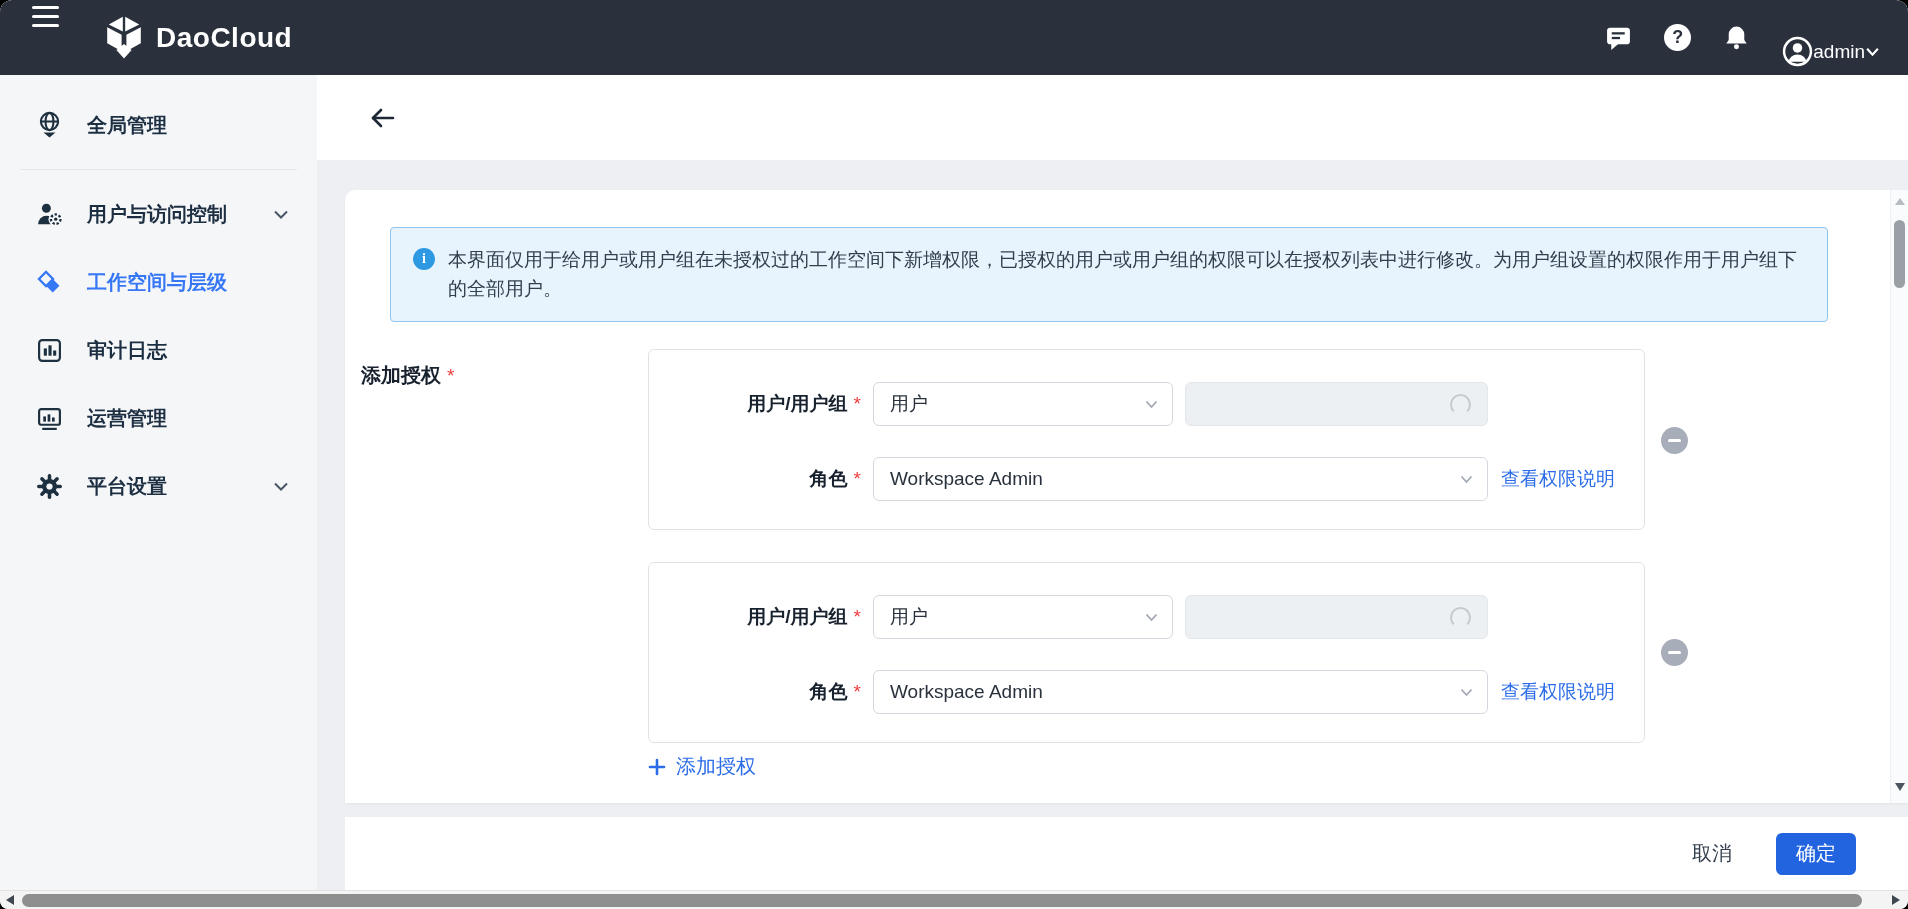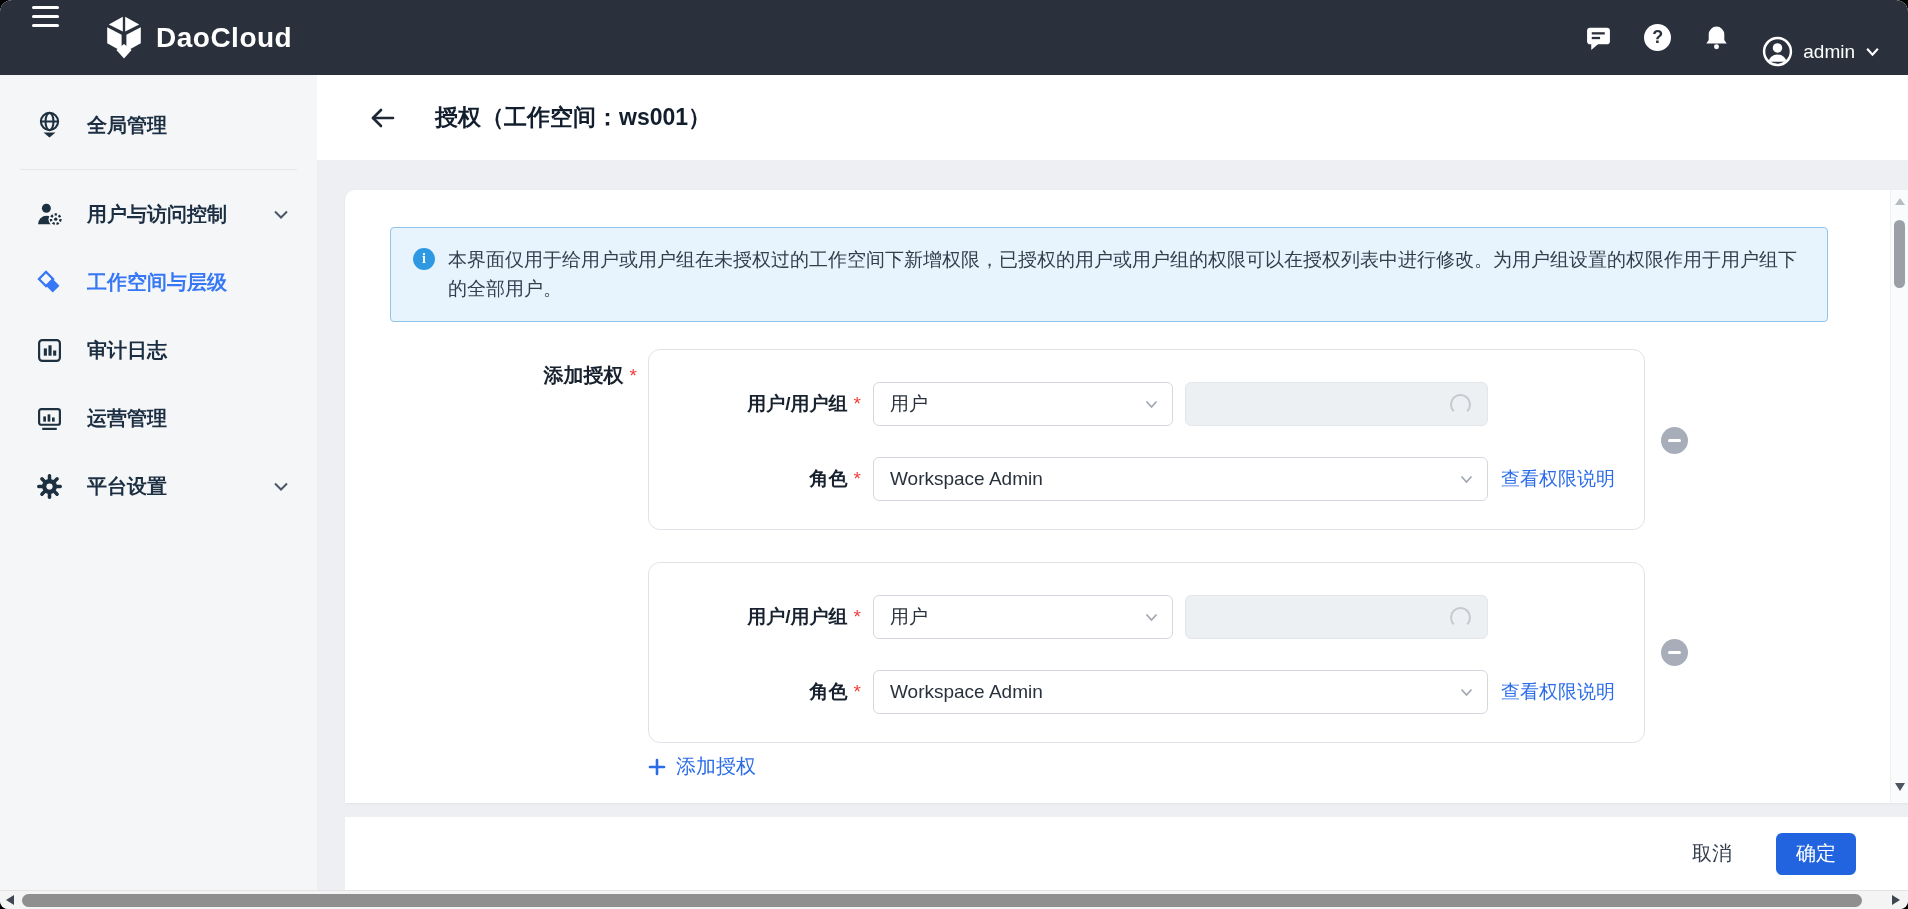--- a/index.html
+++ b/index.html
@@ -14,21 +14,21 @@
     background:#2b313c; border-radius:12px 12px 0 0; display:flex; }
   .hamburger { margin-left:32px; width:27px; cursor:pointer; }
   .hamburger .bar { height:3px; background:#fff; border-radius:2px; margin:6px 0; }
   .brand { display:flex; align-items:center; gap:12px; margin-left:45px; }
   .brand-text { color:#fff; font-size:28px; font-weight:700; letter-spacing:.5px; }
   .topbar-right { margin-left:auto; display:flex; align-items:center; gap:32px; padding-right:28px; }
   .tb-icon { display:flex; align-items:center; justify-content:center; cursor:pointer; }
   .help-circle { width:27px; height:27px; background:#fff; border-radius:50%;
     display:flex; align-items:center; justify-content:center;
     color:#2b313c; font-weight:700; font-size:18px; }
-  .user-chip { display:flex; align-items:center; gap:10px; cursor:pointer;margin-top:28px; }
+  .user-chip { display:flex; align-items:center; gap:0; cursor:pointer;margin-top:28px; }
   .user-name { color:#fff; font-size:19px; }
   
   .sidebar { position:absolute; left:0; top:75px; width:317px; height:815px;
     background:#f5f6f8; padding-top:16px; }
   .side-item { height:68px; display:flex; align-items:center; padding:0 28px 0 36px;
     gap:24px; cursor:pointer; color:#1c2e42; font-size:20px; font-weight:700; }
   .side-item .lbl { flex:1; }
   .side-item.active { color:#3577f5; }
   .side-divider { height:1px; background:#e4e7ec; margin:10px 20px; }
   
@@ -41,25 +41,25 @@
     background:#fff; border-radius:10px 0 0 0; box-shadow:0 1px 3px rgba(20,30,50,.05); }
   
   .alert { position:absolute; left:45px; right:80px; top:37px; min-height:88px;
     background:#e8f4fd; border:1px solid #8fc5ec; border-radius:4px;
     padding:17px 22px; display:flex; gap:13px; }
   .info-icon { flex:0 0 22px; width:22px; height:22px; margin-top:3px; border-radius:50%;
     background:#2d99e2; color:#fff; font-size:14px; font-weight:700;
     display:flex; align-items:center; justify-content:center; font-family:"Liberation Serif","DejaVu Serif",serif; }
   .alert-text { font-size:19px; line-height:1.55; color:#323f4d; }
   
-  .section-label { position:absolute; left:4px; width:288px; top:172px; text-align:right;
+  .section-label { position:absolute; left:16px; width:288px; top:172px; 
     font-size:20px; font-weight:700; color:#18222e; }
   .req { color:#ee3b3b; margin-left:6px; font-weight:400; font-size:19px; }
   .card { position:absolute; left:303px; width:997px; height:181px;
-    border:1px solid #dfe3e8; border-radius:12px; background:#fff; }
+    border:1px solid #dfe3e8; border-radius:6px; background:#fff; }
   .card.c1 { top:159px; } .card.c2 { top:372px; }
   .crow { position:absolute; left:0; right:0; height:44px; }
   .crow.r1 { top:32px; } .crow.r2 { top:107px; }
   .clabel { position:absolute; left:0; width:212px; text-align:right; line-height:44px;
     font-size:19px; font-weight:700; color:#18222e; }
   .select { position:absolute; top:0; height:44px; background:#fff;
     border:1px solid #d4d8de; border-radius:6px; display:flex; align-items:center;
     padding:0 14px 0 16px; cursor:pointer; }
   .select .sel-text { flex:1; font-size:19px; color:#29323c; }
   .sel-sm { left:224px; width:300px; }
@@ -267,21 +267,20 @@
 <div class="main">
   <div class="page-header">
     <span class="back-btn">
       <svg width="30" height="26" viewBox="0 0 30 26">
         <g fill="none" stroke="#1d2736" stroke-width="2.6" stroke-linecap="round" stroke-linejoin="round">
           <line x1="6" y1="13" x2="26" y2="13"></line>
           <polyline points="14,5 6,13 14,21"></polyline>
         </g>
       </svg>
     </span>
-    <span class="page-title">授权（工作空间：ws001）</span>
   </div>
 
   <div class="panel">
     <div class="alert">
       <div class="info-icon">i</div>
       <div class="alert-text">本界面仅用于给用户或用户组在未授权过的工作空间下新增权限，已授权的用户或用户组的权限可以在授权列表中进行修改。为用户组设置的权限作用于用户组下的全部用户。</div>
     </div>
 
     <div class="section-label">
       <span>添加授权</span><span class="req">*</span>

